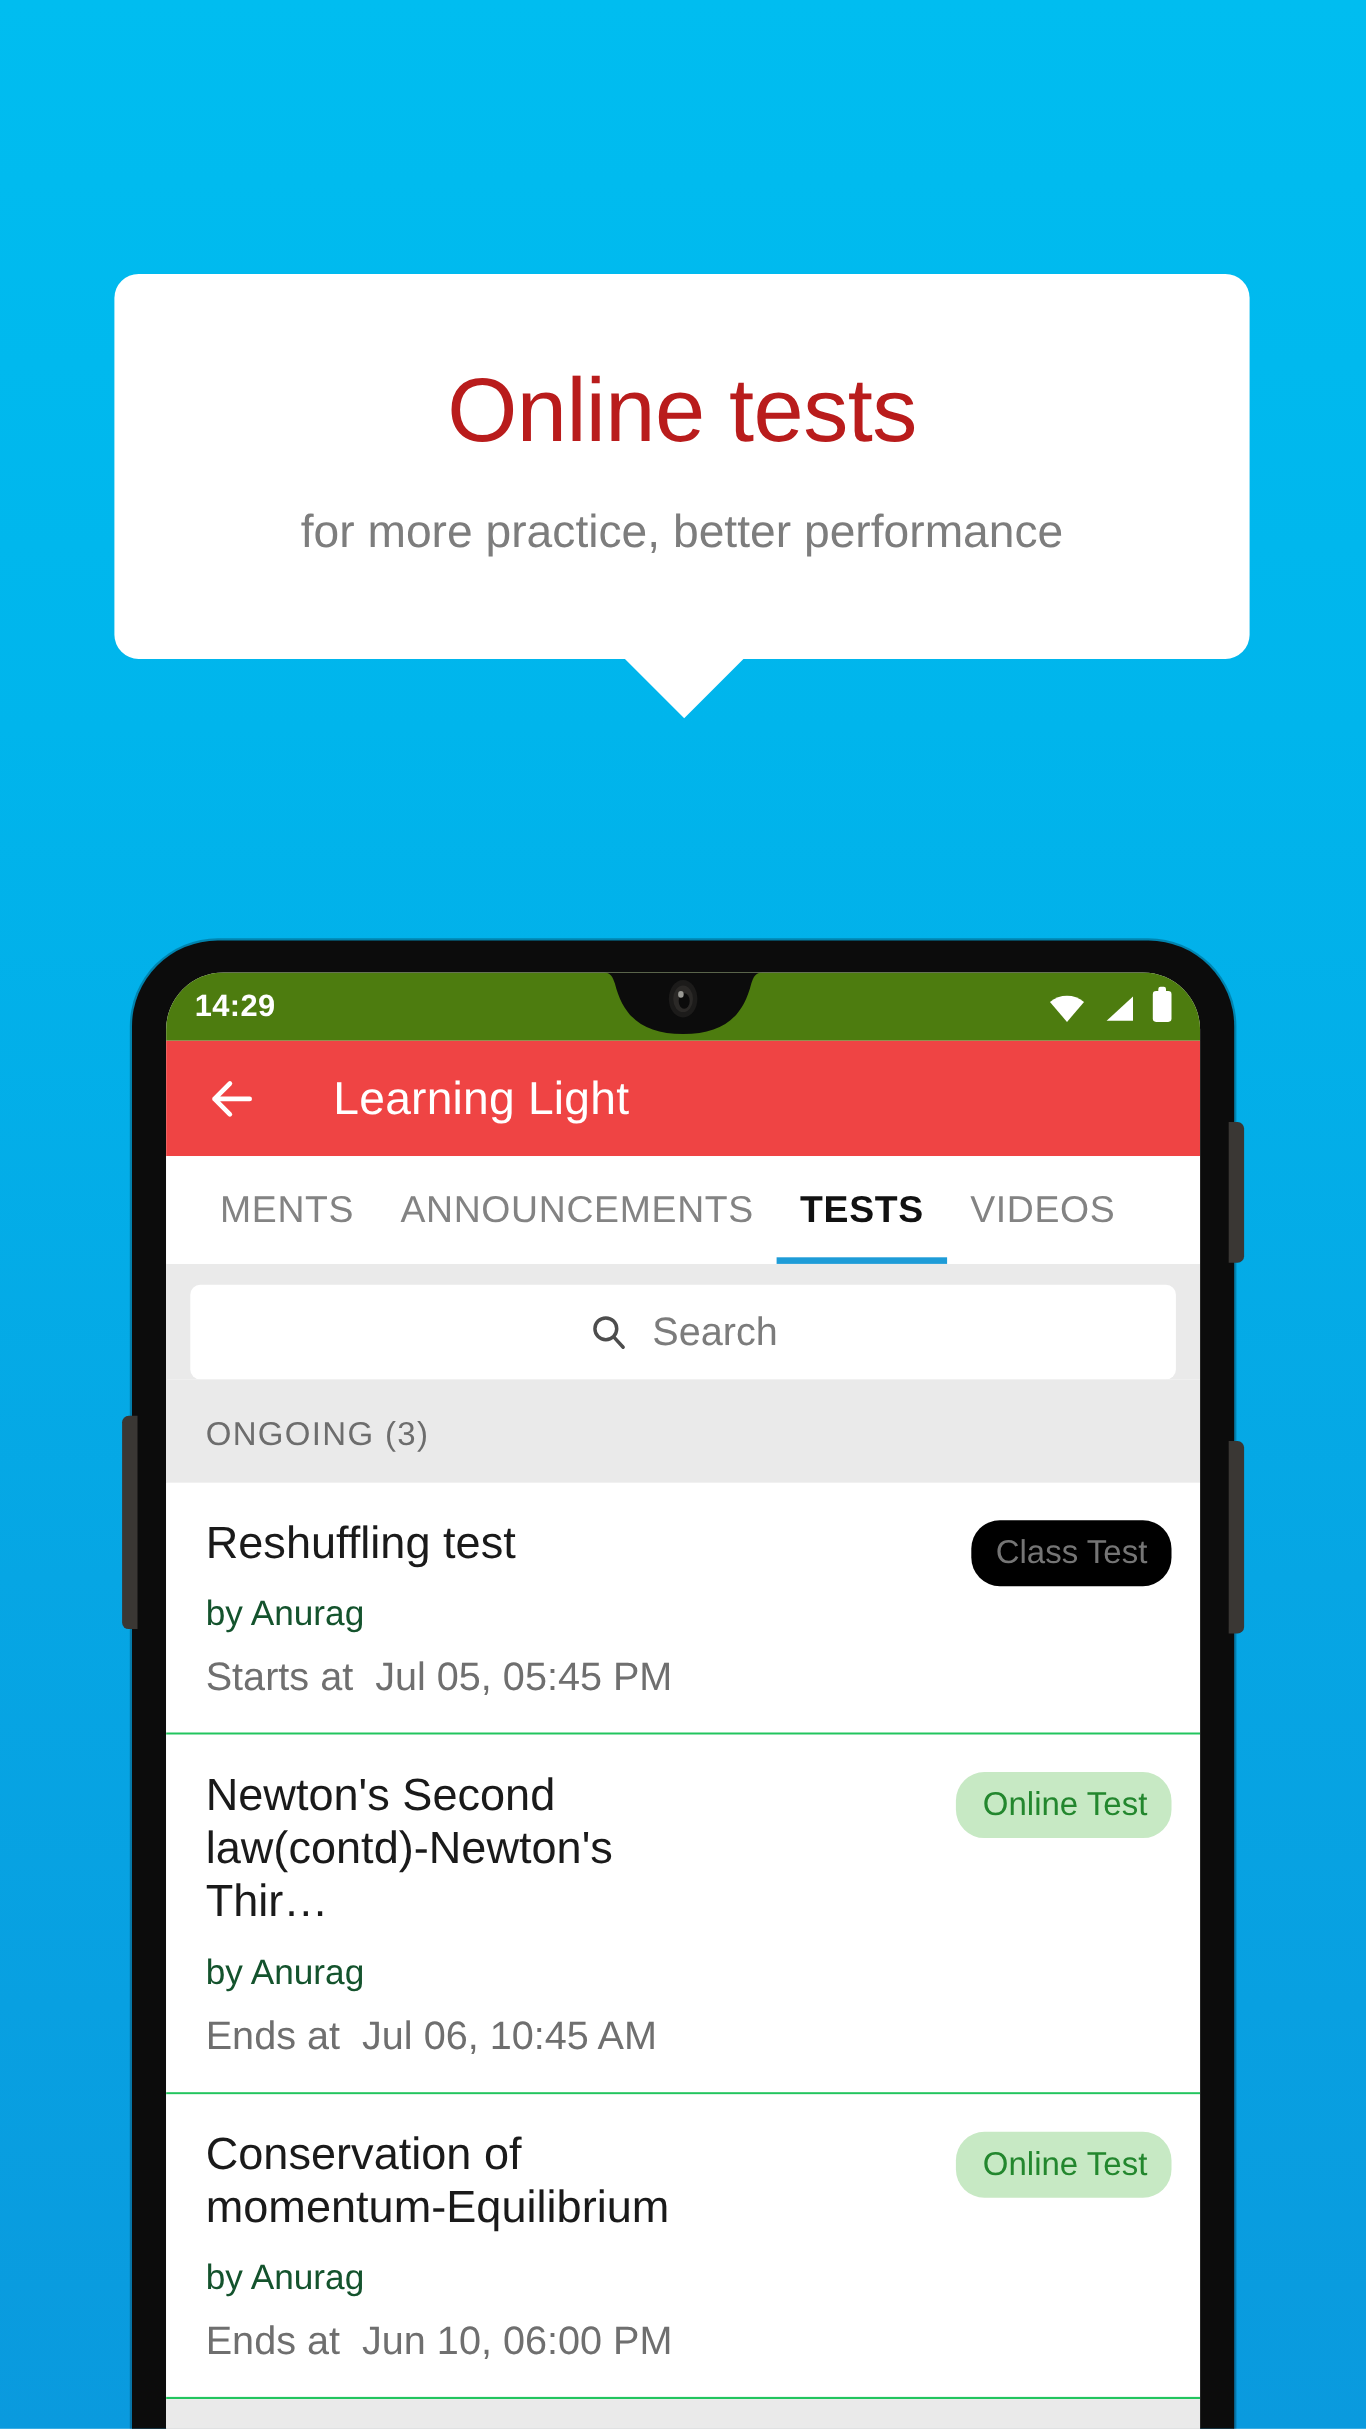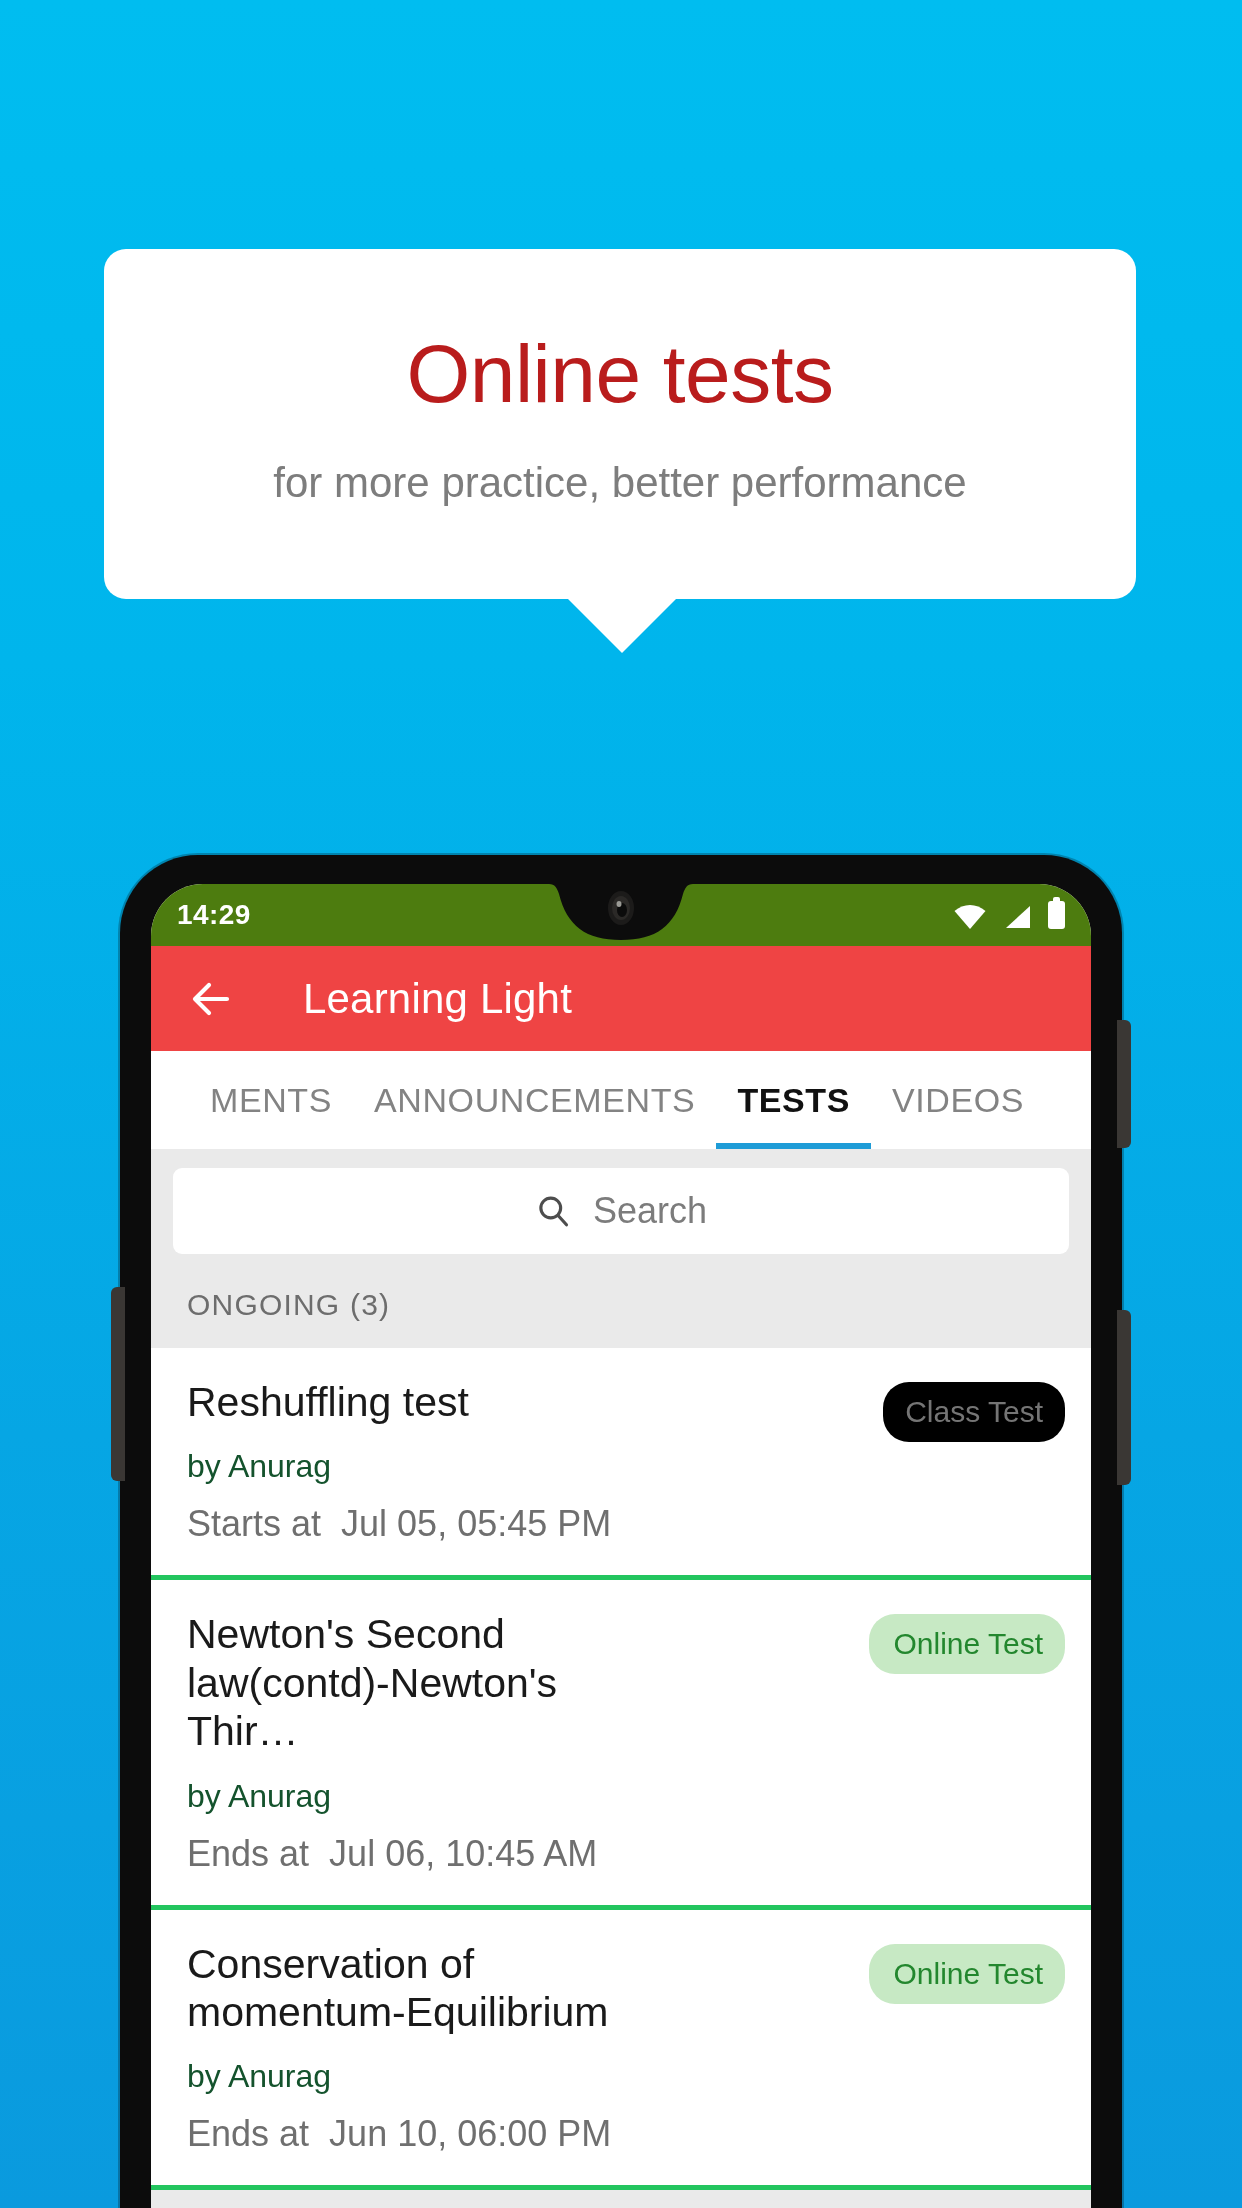--- a/index.html
+++ b/index.html
@@ -114,21 +114,21 @@
     margin-left:68px;
     letter-spacing:0.2px;
   }
 
   
   #tabs {
     height:98px;
     background:#ffffff;
     display:flex;
     align-items:center;
-    padding-left:38px;
+    padding-left:28px;
     gap:0;
     position:relative;
   }
   .tab {
     font-size:34px;
     letter-spacing:0.6px;
     color:#838383;
     padding:0 21px;
     height:98px;
     line-height:98px;
@@ -161,21 +161,21 @@
     color:#6d6d6d;
     font-size:30px;
     letter-spacing:1.2px;
     padding:34px 0 26px 36px;
   }
 
   
   .test-row {
     background:#ffffff;
     padding:30px 26px 30px 36px;
-    border-bottom:5px solid #22c55e;
+    border-bottom:2px solid #22c55e;
     display:flex;
     justify-content:space-between;
     align-items:flex-start;
     gap:14px;
   }
   .row-main { flex:1 1 auto; min-width:0; }
   .test-title {
     font-size:41px;
     color:#1a1a1a;
     font-weight:400;

